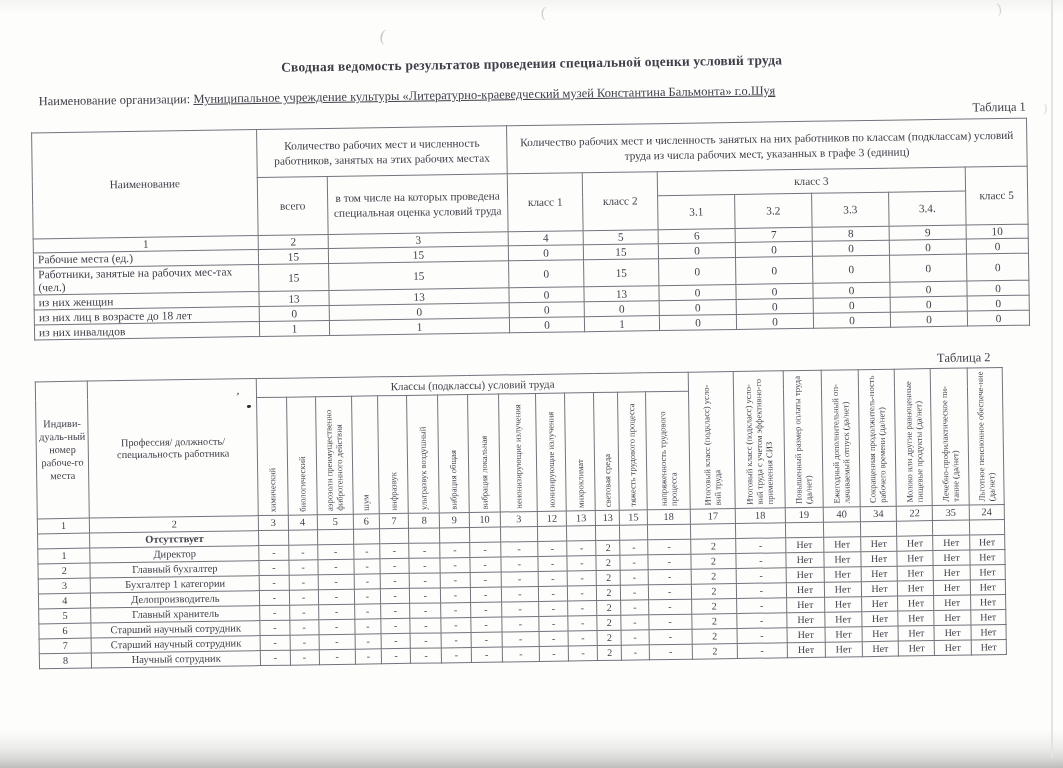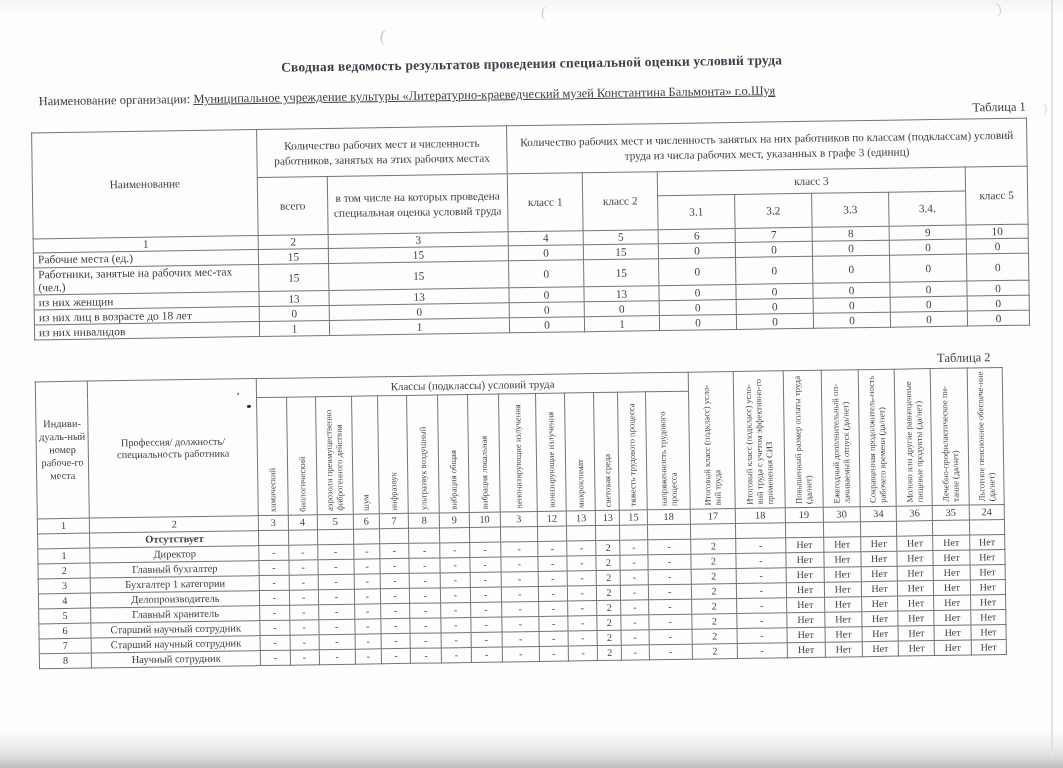--- a/index.html
+++ b/index.html
@@ -328,23 +328,23 @@
               <td class="cnum">10</td>
               <td class="cnum">3</td>
               <td class="cnum">12</td>
               <td class="cnum">13</td>
               <td class="cnum">13</td>
               <td class="cnum">15</td>
               <td class="cnum">18</td>
               <td class="cnum">17</td>
               <td class="cnum">18</td>
               <td class="cnum">19</td>
-              <td class="cnum">30</td>
+              <td class="cnum">40</td>
               <td class="cnum">34</td>
-              <td class="cnum">36</td>
+              <td class="cnum">22</td>
               <td class="cnum">35</td>
               <td class="cnum">24</td>
             </tr>
         </thead>
         <tbody id="t2-body">
             <tr>
               <td class="cnum"></td>
               <td class="absent">Отсутствует</td>
               <td class="val"></td>
               <td class="val"></td>

